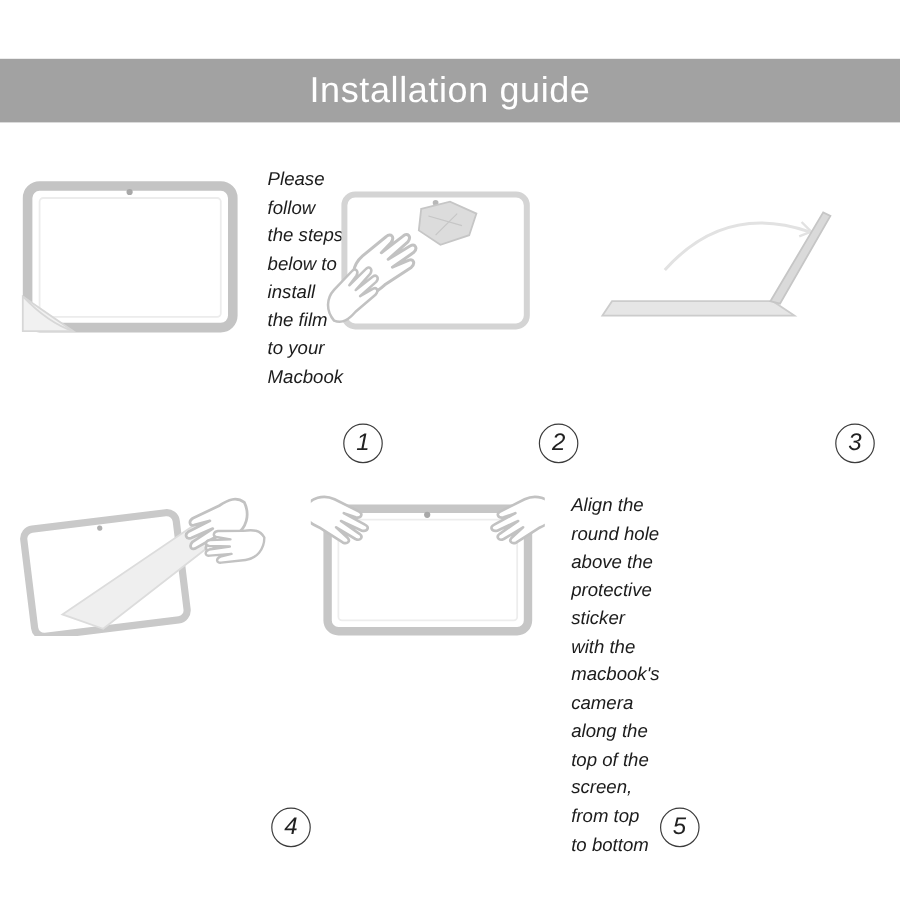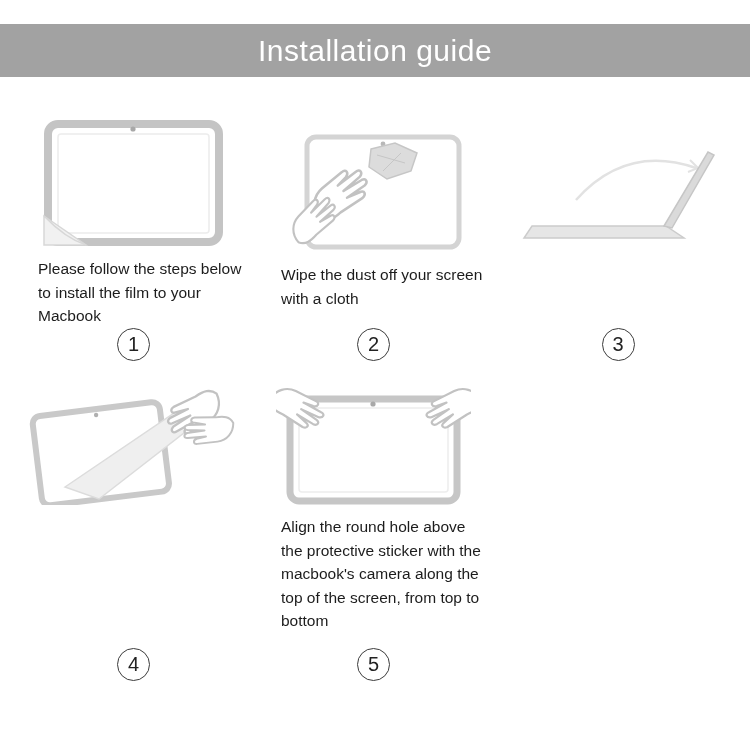--- a/index.html
+++ b/index.html
@@ -4,38 +4,38 @@
 <style>
   * { box-sizing: border-box; }
   html,body { margin:0; padding:0; }
   body {
     width:750px; height:750px;
     background:#ffffff;
     font-family:"Liberation Sans", sans-serif;
     overflow:hidden;
   }
   .banner {
-    margin-top:24px;
+    margin-top:49px;
     height:53px;
     background:#a2a2a2;
     display:flex; align-items:center; justify-content:center;
   }
   .banner-title {
     color:#ffffff;
     font-size:30px;
     font-weight:400;
     letter-spacing:0.5px;
   }
   .steps-grid {
     display:grid;
     grid-template-columns: 243px 237px 252px;
     grid-template-rows: 272px 320px;
     padding: 26px 0 0 12px;
   }
-  .step { display:flex; flex-direction:column; padding:0 4px; }
+  .step { display:flex; flex-direction:row; padding:0 4px;font-style:italic; }
   .illu {
     height:150px;
     display:flex; align-items:flex-end; justify-content:center;
   }
   .step-r2 .illu { height:130px; }
   .caption {
     font-size:15.5px;
     line-height:1.52;
     color:#1c1c1c;
     margin:10px 0 0 22px;
@@ -91,21 +91,20 @@
     <div class="illu">
       <svg width="190" height="130" viewBox="0 0 190 130">
         <rect x="28" y="14" width="152" height="110" rx="9" fill="#ffffff" stroke="#d4d4d4" stroke-width="5"></rect>
         <circle cx="104" cy="21" r="2.4" fill="#b8b8b8"></circle>
         <polygon points="92,26 116,20 138,30 132,48 108,56 90,44" fill="#dcdcdc" stroke="#c6c6c6" stroke-width="1.5"></polygon>
         <path d="M98 32 L126 40 M104 48 L122 30" stroke="#c6c6c6" stroke-width="1" fill="none"></path>
         <use href="#hand" transform="translate(22,68) rotate(-28) scale(1.25)"></use>
         <use href="#hand" transform="translate(2,98) rotate(-35) scale(1.05)"></use>
       </svg>
     </div>
-    <p class="caption">Wipe the dust off your screen with a cloth</p>
     <div class="badge-wrap">
       <span class="badge">2</span>
     </div>
   </section>
 
   <section class="step">
     <div class="illu">
       <svg width="200" height="115" viewBox="0 0 200 115">
         <path d="M58 62 Q 108 6 178 30" fill="none" stroke="#e2e2e2" stroke-width="2.5"></path>
         <path d="M172 22 L180 30 L170 34" fill="none" stroke="#e2e2e2" stroke-width="2"></path>

